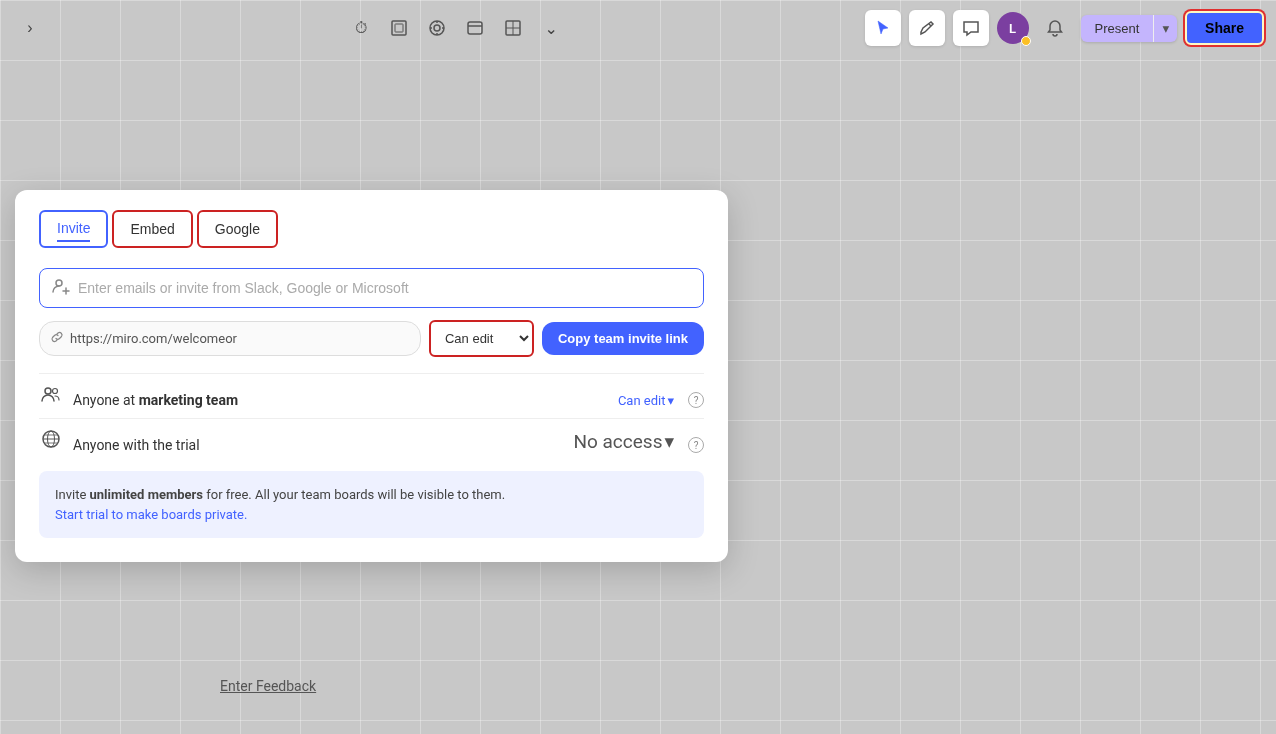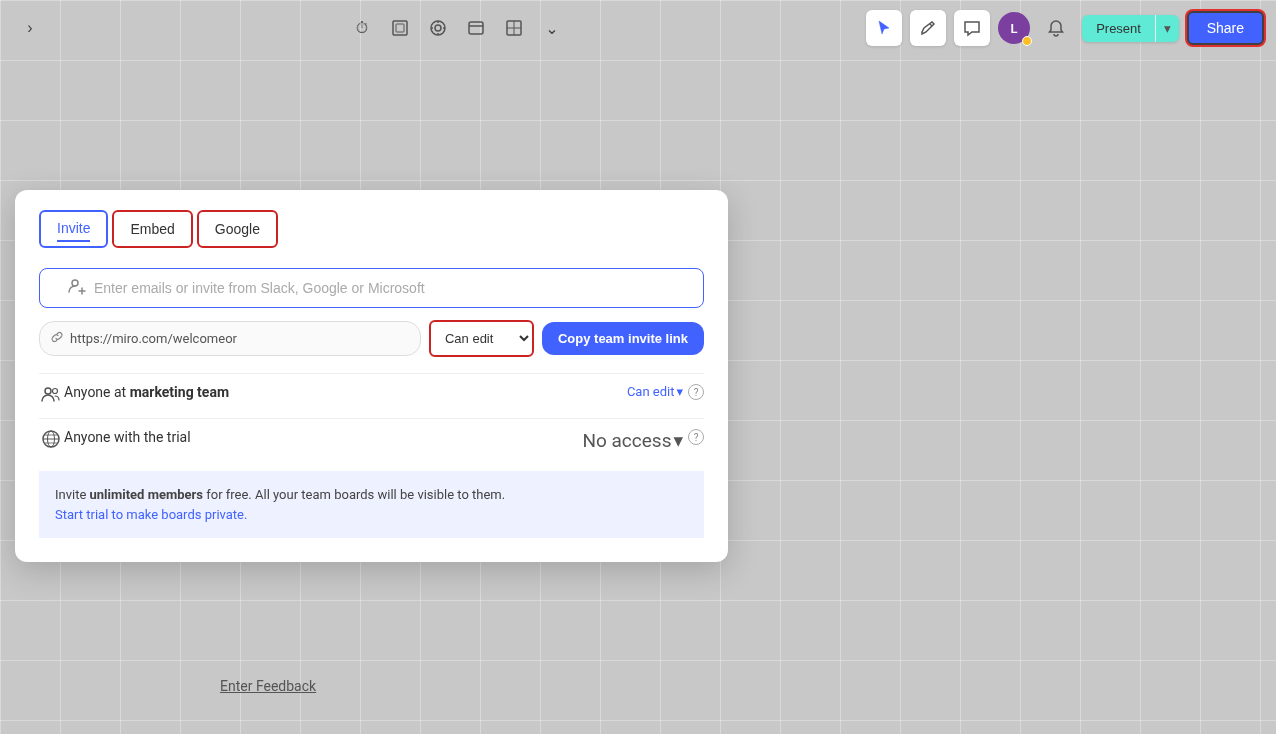--- a/index.html
+++ b/index.html
@@ -72,21 +72,21 @@
 
     .toolbar-icon-group {
       display: flex;
       align-items: center;
       gap: 2px;
     }
 
     .present-group {
       display: flex;
       align-items: flex-end;
-      background: #5eead4;
+      background: #c4b5fd;
       border-radius: 6px;
       overflow: hidden;
       box-shadow: 0 1px 3px rgba(0,0,0,0.15);
     }
 
     .present-btn {
       border: none;
       background: transparent;
       padding: 6px 14px;
       font-size: 13px;
@@ -99,26 +99,26 @@
       border: none;
       background: transparent;
       padding: 6px 8px;
       cursor: pointer;
       color: #555;
       border-left: 1px solid #eee;
     }
 
     .share-btn {
       background: #4262ff;
-      color: #ffffff;
-      border: 2px solid #404040;
+      color: #000000;
+      border: 2px solid #fef9c3;
       border-radius: 6px;
       padding: 7px 18px;
       font-size: 14px;
-      font-weight: 400;
+      font-weight: 700;
       cursor: pointer;
       box-shadow: 0 0 0 2px #e03030;
     }
 
     .avatar {
       width: 32px;
       height: 32px;
       border-radius: 50%;
       background: #7b3fa0;
       display: flex;
@@ -185,21 +185,21 @@
       margin-top: 4px;
       margin-bottom: -4px;
     }
 
     
     .email-input-wrap {
       display: flex;
       align-items: center;
       border: 1.5px solid #4262ff;
       border-radius: 8px;
-      padding: 8px 28px;
+      padding: 8px 12px;
       margin-bottom: 12px;
       gap: 8px;
     }
 
     .email-input-wrap input {
       border: none;
       outline: none;
       flex: 1;
       font-size: 14px;
       color: #333;
@@ -259,22 +259,22 @@
       padding: 9px 16px;
       font-size: 13px;
       font-weight: 600;
       cursor: pointer;
       white-space: nowrap;
     }
 
     
     .access-row {
       display: flex;
-      align-items: flex-start;
-      gap: 1px;
+      align-items: flex-end;
+      gap: 10px;
       padding: 10px 0;
     }
 
     .access-divider {
       border: none;
       border-top: 1px solid #eee;
       margin: 0;
     }
 
     .access-icon {
@@ -322,21 +322,21 @@
       color: #555;
       cursor: pointer;
       display: flex;
       align-items: center;
       gap: 2px;
     }
 
     
     .info-box {
       background: #eef1ff;
-      border-radius: 0;
+      border-radius: 8px;
       padding: 14px 16px;
       margin-top: 8px;
       font-size: 13px;
       color: #444;
       line-height: 1.5;
     }
 
     .info-box a {
       color: #4262ff;
       text-decoration: none;

